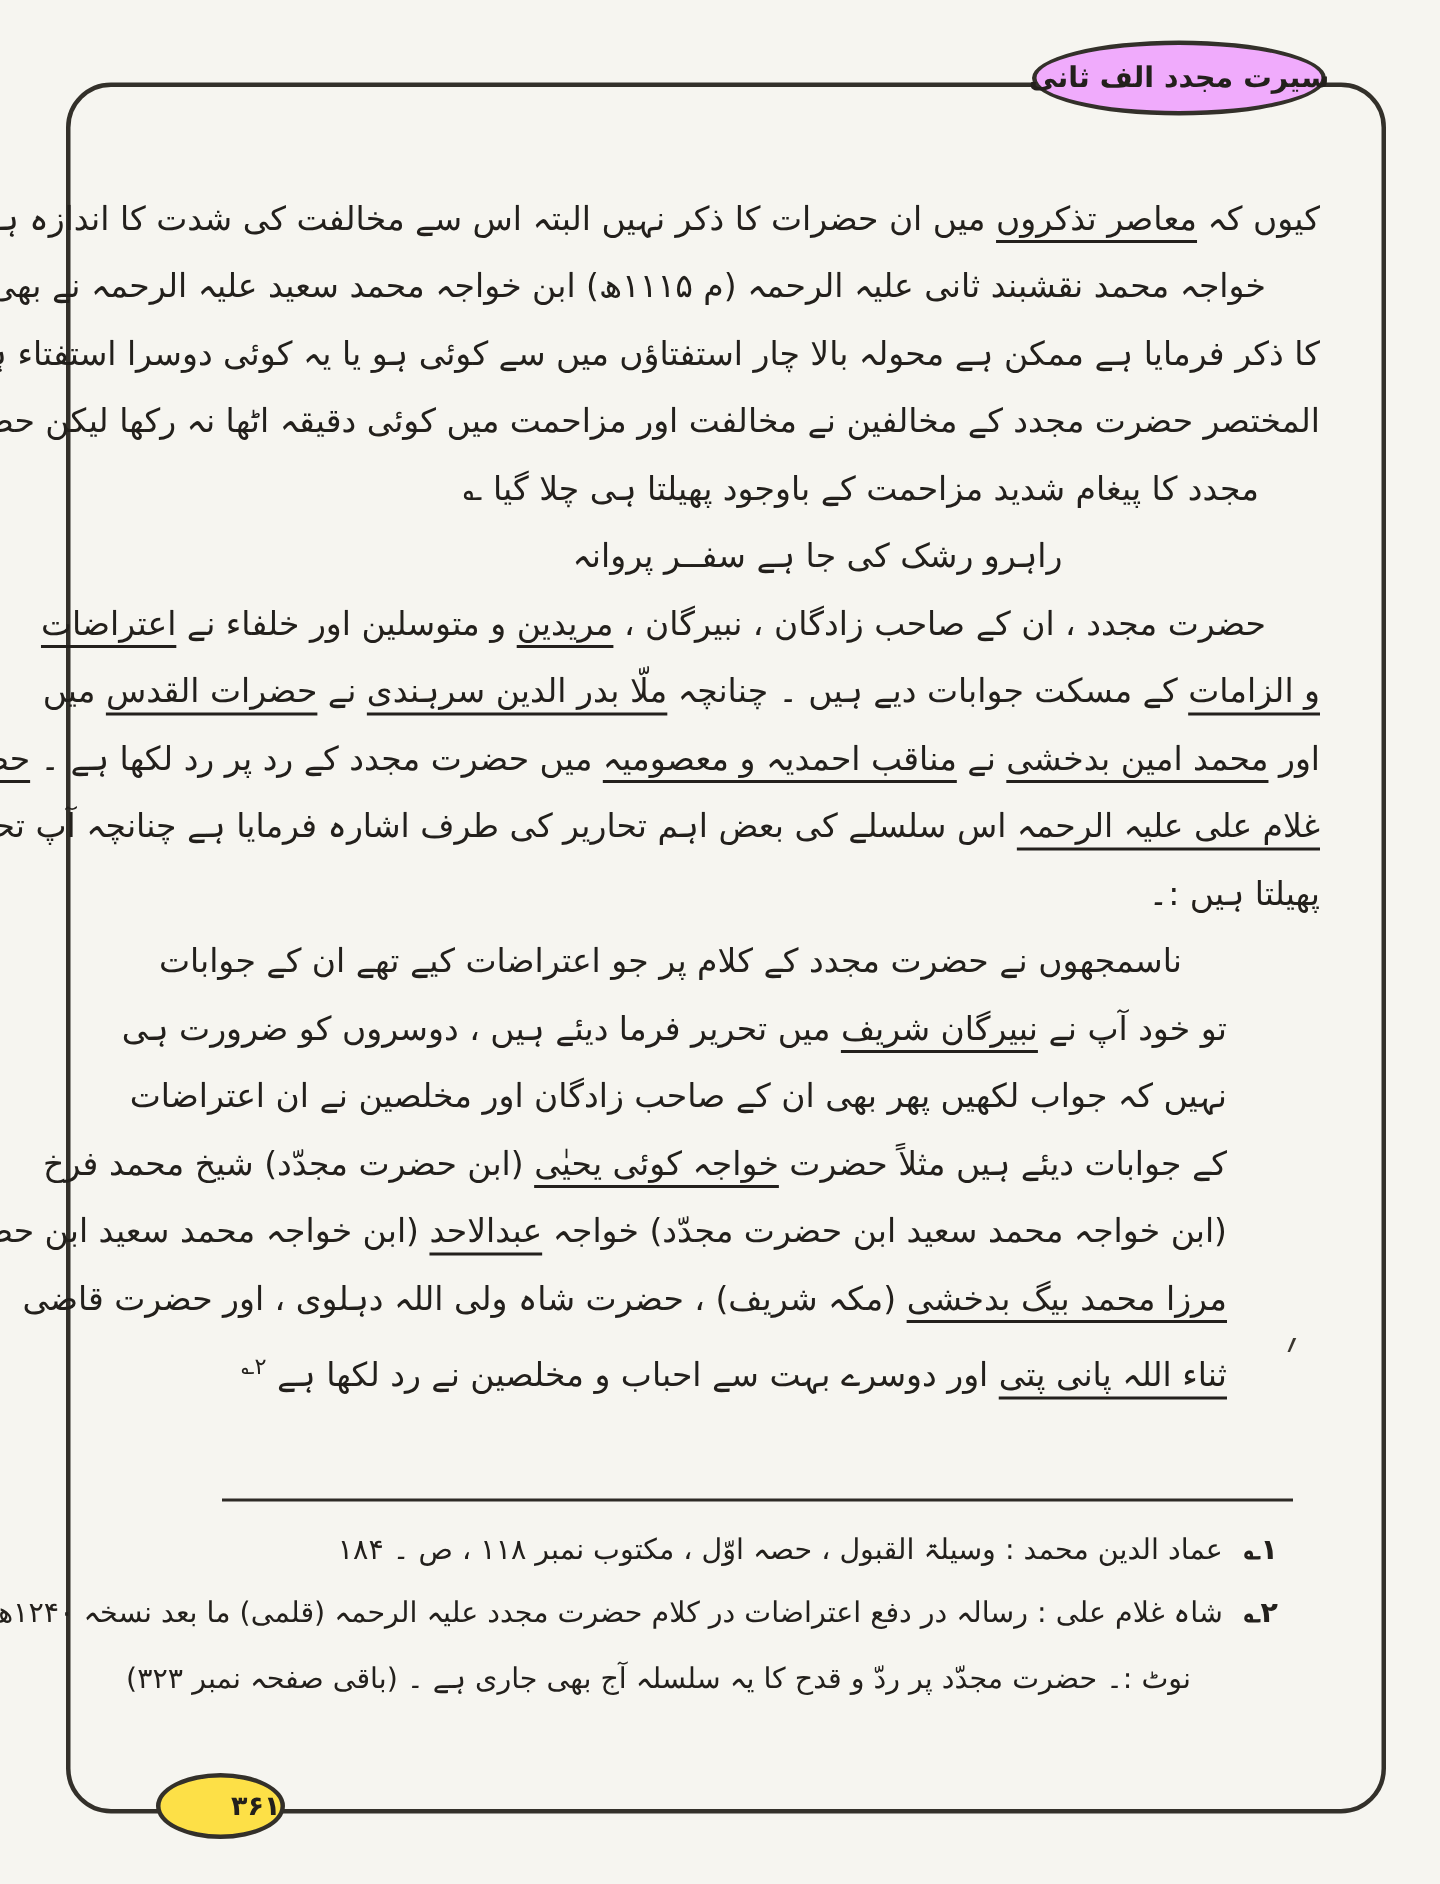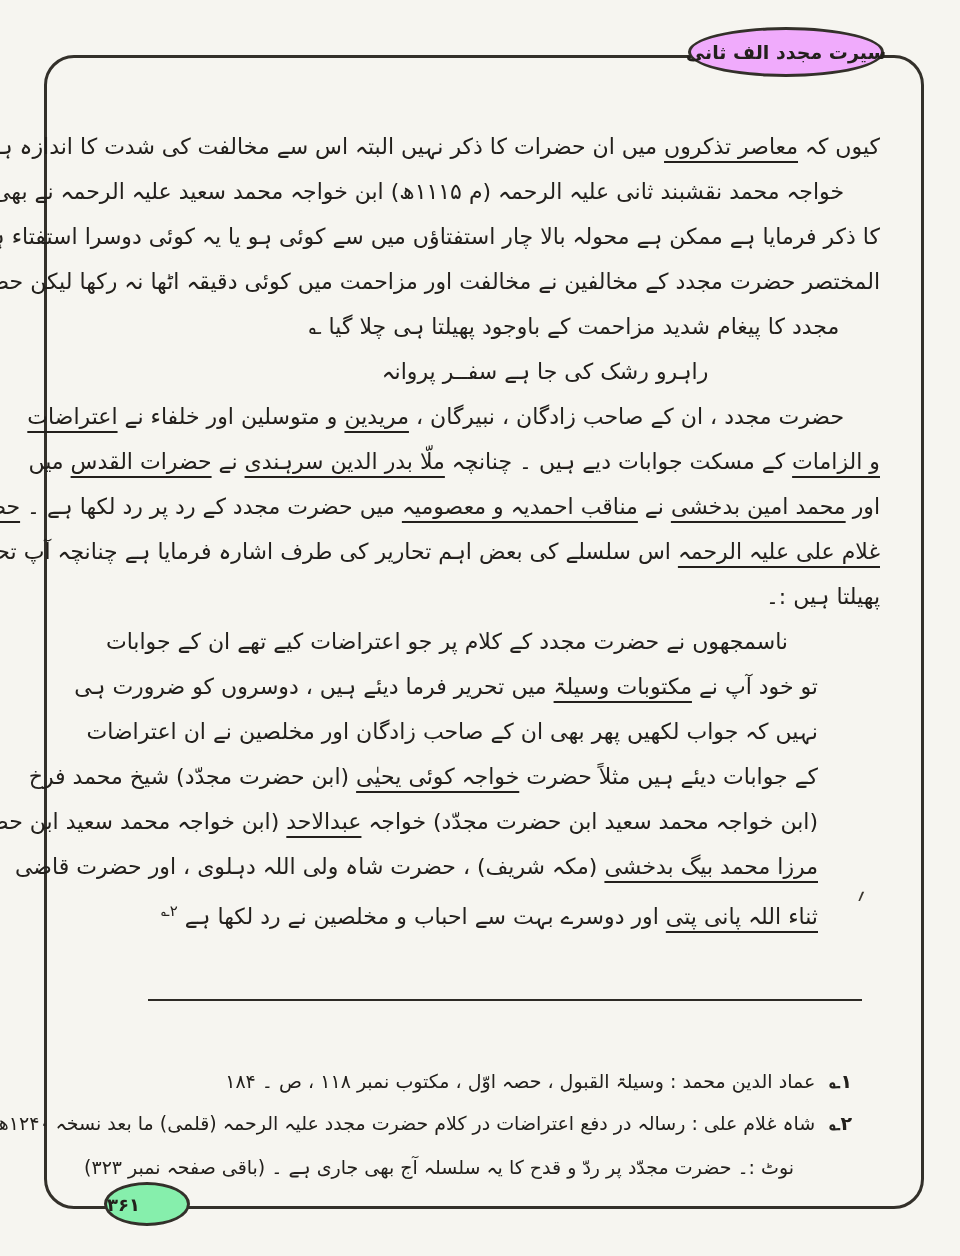--- a/index.html
+++ b/index.html
@@ -17,22 +17,22 @@
   
   .cartouche{
     position:absolute;left:652px;top:27px;width:190px;height:44px;
     background:#f0abfc;border:3px solid #33302a;border-radius:50%;
     display:flex;align-items:center;justify-content:center;margin-left:36px;
   }
   .cartouche span{font-size:19px;font-weight:bold;white-space:nowrap;}
   
   .pagenum-oval{
     position:absolute;left:104px;top:1182px;width:80px;height:38px;
-    background:#86efac;border:3px solid #33302a;border-radius:50%;
-    display:flex;align-items:center;justify-content:flex-end;
+    background:#fde047;border:3px solid #33302a;border-radius:50%;
+    display:flex;align-items:center;justify-content:flex-start;
   }
   .pagenum-oval span{font-size:18px;font-weight:bold;}
 
   
   #text-block{
     position:absolute;top:124px;right:80px;width:762px;
     direction:rtl;text-align:right;
     font-size:22px;line-height:45px;
   }
   .line{white-space:nowrap;}
@@ -44,21 +44,21 @@
   .line.quote.indent2{padding-right:30px;}
   .u{text-decoration:underline;text-underline-offset:7px;text-decoration-thickness:1.5px;}
   .fn-ref{font-size:0.68em;vertical-align:super;}
 
   
   .fn-divider{
     position:absolute;top:999px;left:148px;width:714px;height:2px;
     background:#2e2b26;
   }
   #footnotes{
-    position:absolute;top:1060px;right:108px;width:712px;
+    position:absolute;top:1012px;right:108px;width:712px;
     direction:rtl;text-align:right;
     font-size:19px;line-height:42px;
   }
   .fn-line{white-space:nowrap;}
   .fn-marker{font-weight:bold;padding-left:14px;}
   .fn-note{margin-right:58px;margin-top:2px;white-space:nowrap;}
 
   .artifact{position:absolute;font-size:18px;color:#3a362f;}
 </style>
 </head>
@@ -76,21 +76,21 @@
     <div class="line full"><span>کا ذکر فرمایا ہے ممکن ہے محولہ بالا چار استفتاؤں میں سے کوئی ہو یا یہ کوئی دوسرا استفتاء ہو ۔</span></div>
     <div class="line full"><span>المختصر حضرت مجدد کے مخالفین نے مخالفت اور مزاحمت میں کوئی دقیقہ اٹھا نہ رکھا لیکن حضرت</span></div>
     <div class="line lead-verse"><span>مجدد کا پیغام شدید مزاحمت کے باوجود پھیلتا ہی چلا گیا ؎</span></div>
     <div class="line verse verse2"><span>راہرو رشک کی جا ہے سفــر پروانہ</span></div>
     <div class="line indent"><span>حضرت مجدد ، ان کے صاحب زادگان ، نبیرگان ، </span><span class="u">مریدین</span><span> و متوسلین اور خلفاء نے </span><span class="u">اعتراضات</span></div>
     <div class="line full"><span class="u">و الزامات</span><span> کے مسکت جوابات دیے ہیں ۔ چنانچہ </span><span class="u">ملّا بدر الدین سرہندی</span><span> نے </span><span class="u">حضرات القدس</span><span> میں</span></div>
     <div class="line full"><span>اور </span><span class="u">محمد امین بدخشی</span><span> نے </span><span class="u">مناقب احمدیہ و معصومیہ</span><span> میں حضرت مجدد کے رد پر رد لکھا ہے ۔ </span><span class="u">حضرت شاہ</span></div>
     <div class="line full"><span class="u">غلام علی علیہ الرحمہ</span><span> اس سلسلے کی بعض اہم تحاریر کی طرف اشارہ فرمایا ہے چنانچہ آپ تحریر</span></div>
     <div class="line short"><span>پھیلتا ہیں :۔</span></div>
     <div class="line quote indent2"><span>ناسمجھوں نے حضرت مجدد کے کلام پر جو اعتراضات کیے تھے ان کے جوابات</span></div>
-    <div class="line quote"><span>تو خود آپ نے </span><span class="u">مکتوبات وسیلۃ</span><span> میں تحریر فرما دیئے ہیں ، دوسروں کو ضرورت ہی</span></div>
+    <div class="line quote"><span>تو خود آپ نے </span><span class="u">نبیرگان شریف</span><span> میں تحریر فرما دیئے ہیں ، دوسروں کو ضرورت ہی</span></div>
     <div class="line quote"><span>نہیں کہ جواب لکھیں پھر بھی ان کے صاحب زادگان اور مخلصین نے ان اعتراضات</span></div>
     <div class="line quote"><span>کے جوابات دیئے ہیں مثلاً حضرت </span><span class="u">خواجہ کوئی یحیٰی</span><span> (ابن حضرت مجدّد) شیخ محمد فرخ</span></div>
     <div class="line quote"><span>(ابن خواجہ محمد سعید ابن حضرت مجدّد) خواجہ </span><span class="u">عبدالاحد</span><span> (ابن خواجہ محمد سعید ابن حضرت مجدد)</span></div>
     <div class="line quote"><span class="u">مرزا محمد بیگ بدخشی</span><span> (مکہ شریف) ، حضرت شاہ ولی اللہ دہلوی ، اور حضرت قاضی</span></div>
     <div class="line quote"><span class="u">ثناء اللہ پانی پتی</span><span> اور دوسرے بہت سے احباب و مخلصین نے رد لکھا ہے </span><span class="fn-ref">۲؎</span></div>
   </div>
 
 <div class="fn-divider"></div>
 
 <div id="footnotes">

